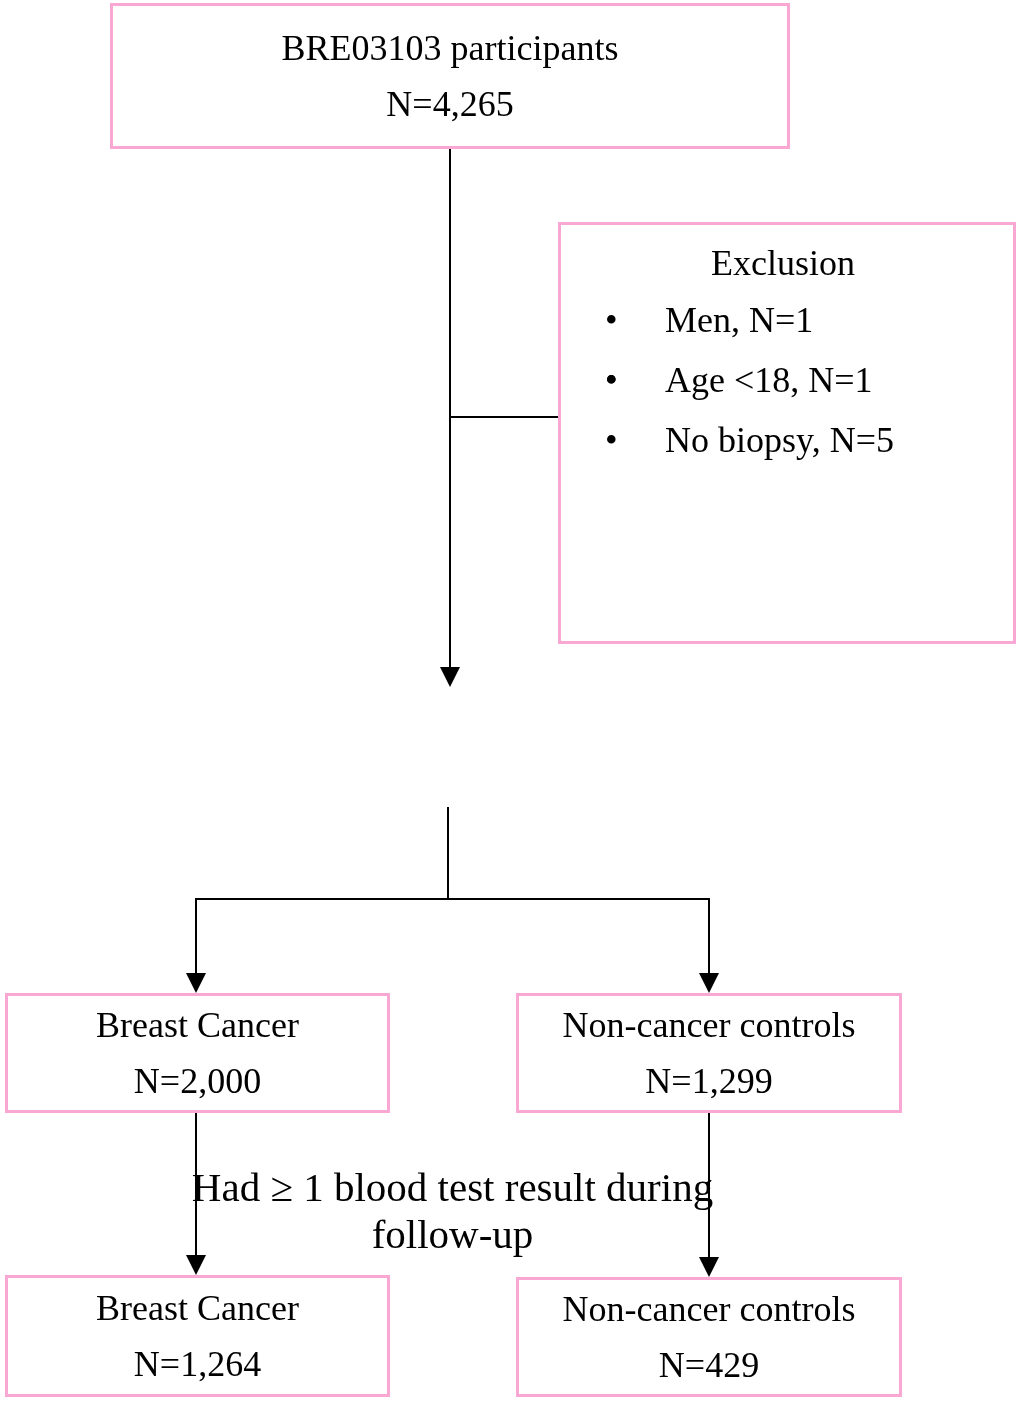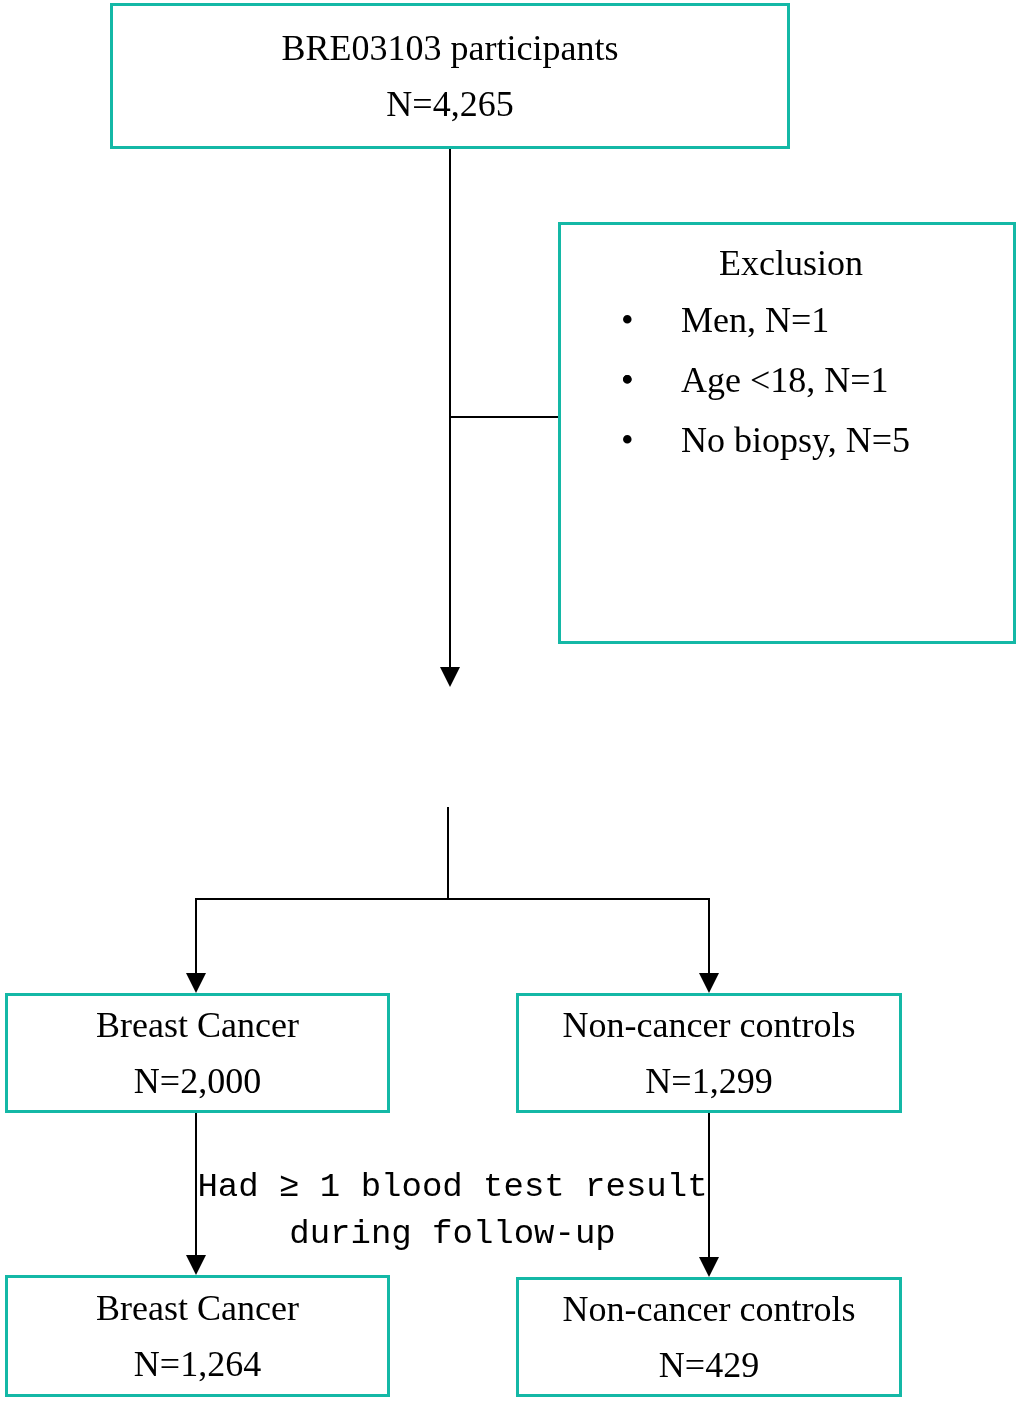--- a/index.html
+++ b/index.html
@@ -27,21 +27,21 @@
     stroke: #000000;
     stroke-width: 2;
   }
   svg.connectors polygon {
     fill: #000000;
     stroke: none;
   }
   .box {
     position: absolute;
     box-sizing: border-box;
-    border: 3px solid #14b8a6;
+    border: 3px solid #f9a8d4;
     background: #ffffff;
     display: flex;
     flex-direction: column;
     justify-content: center;
     align-items: center;
     text-align: center;
     font-size: 36px;
     line-height: 1.0;
     gap: 20px;
   }
@@ -51,21 +51,21 @@
   .box-included     { left: 213px; top: 687px;  width: 470px; height: 120px; }
   .box-bc1          { left: 5px;   top: 993px;  width: 385px; height: 120px; }
   .box-nc1          { left: 516px; top: 993px;  width: 386px; height: 120px; }
   .box-bc2          { left: 5px;   top: 1275px; width: 385px; height: 122px; }
   .box-nc2          { left: 516px; top: 1277px; width: 386px; height: 120px; }
 
   .box-exclusion {
     left: 558px; top: 222px; width: 458px; height: 422px;
     display: block;
     text-align: center;
-    padding: 16px 8px 10px 16px;
+    padding: 16px 8px 10px 0;
     gap: 0;
   }
   .box-exclusion .excl-title { line-height: 44px; margin-bottom: 13px; }
   .box-exclusion .excl-count { line-height: 44px; margin-bottom: 19px; }
   .excl-list {
     list-style: none;
     margin: 0;
     padding: 0;
     text-align: left;
   }
@@ -80,23 +80,22 @@
     left: 44px;
     top: 0;
   }
 
   .edge-label {
     position: absolute;
     left: 170px;
     top: 1164px;
     width: 565px;
     text-align: center;
-    font-size: 34px;
+    font-size: 41px;
     line-height: 47px;
-    font-family: Liberation Mono, monospace;
   }
 </style>
 </head>
 <body>
 
 <div class="canvas">
 
   <svg class="connectors" viewBox="0 0 1020 1404" xmlns="http://www.w3.org/2000/svg">
 
     <line x1="450" y1="149" x2="450" y2="669"></line>

